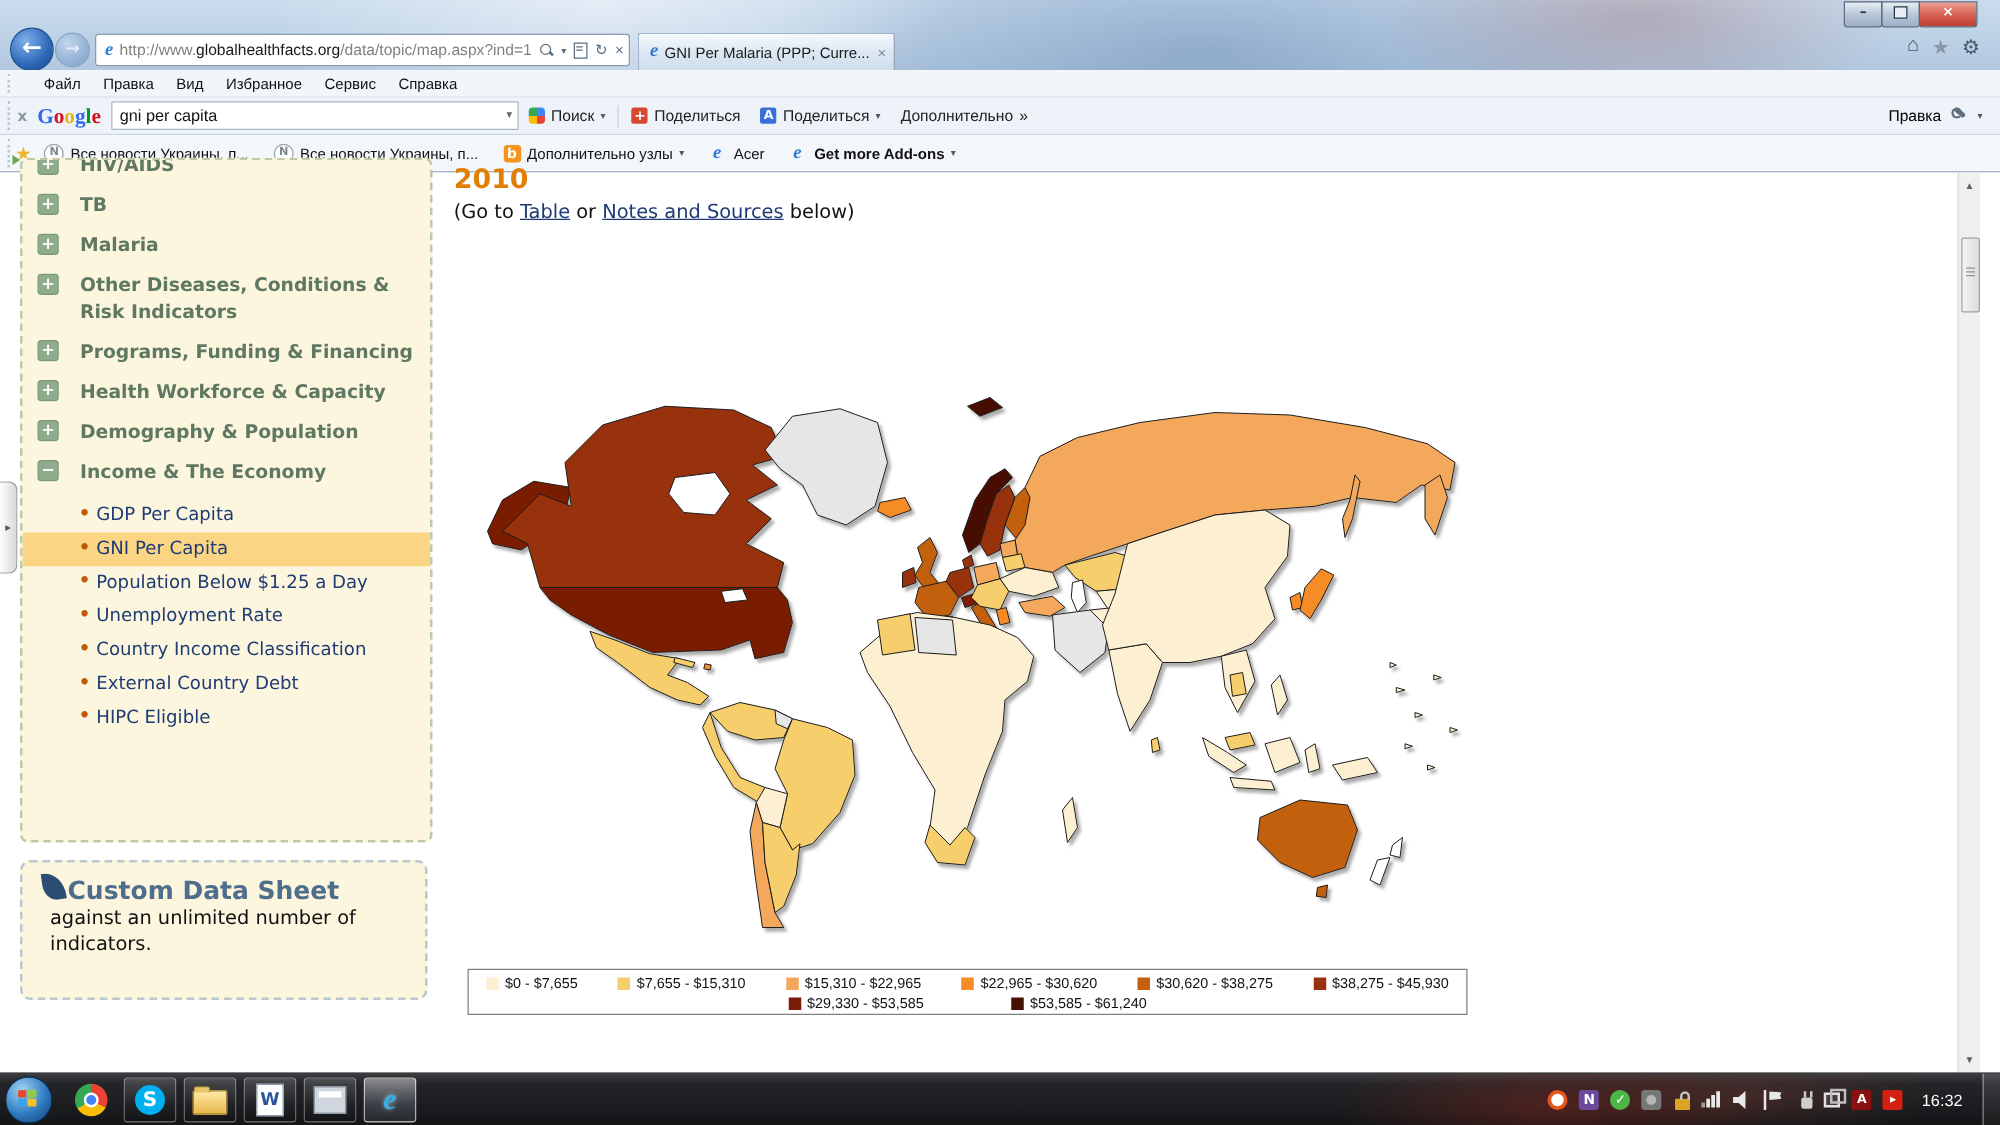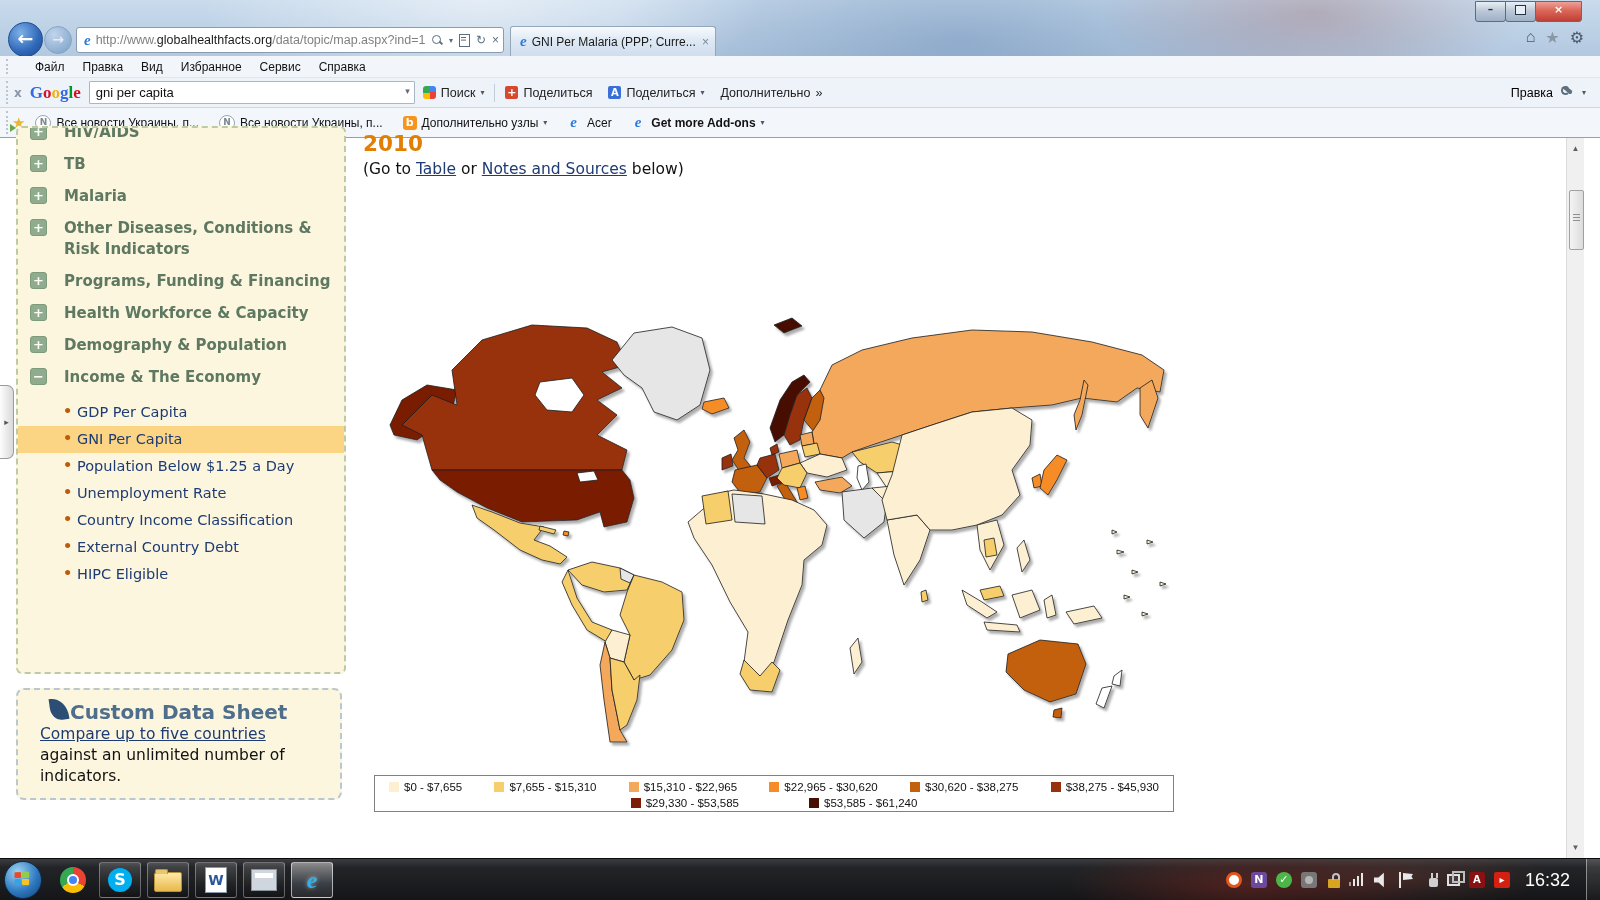--- a/index.html
+++ b/index.html
@@ -73,21 +73,21 @@
   
   #sidebar{position:absolute;left:16px;top:-12px;width:330px;height:548px;background:var(--sidebar-bg);border:2px dashed #bccaa6;border-radius:6px;box-sizing:border-box;overflow:hidden;padding-top:4px;}
   .sb-item{position:relative;padding:0 10px 0 46px;margin:11px 0;}
   .sb-item .pm{position:absolute;left:12px;top:1px;width:17px;height:17px;background:var(--plusbox-green);border:1px solid #7e9a7c;color:#fff;border-radius:3px;font:bold 13px/16px "DejaVu Sans",sans-serif;text-align:center;box-sizing:border-box;}
   .sb-label{font:bold 15px/21px "DejaVu Sans",sans-serif;color:var(--sidebar-text-green);}
   .sb-sub{position:relative;padding:4px 6px 4px 59px;font:14.5px/19px "DejaVu Sans",sans-serif;color:var(--sidebar-link-blue);}
   .sb-sub .blt{position:absolute;left:45px;top:3px;color:var(--bullet-orange);font-weight:bold;}
   .sb-sub.active{background:var(--sidebar-highlight);}
   
   #custom-box{position:absolute;left:16px;top:550px;width:326px;height:112px;background:var(--sidebar-bg);border:2px dashed #b9c7cf;border-radius:8px;box-sizing:border-box;padding:10px 12px 0 22px;}
-  #custom-box .cds-title{font:bold 20px/24px "DejaVu Sans",sans-serif;color:var(--custom-title-blue);position:relative;margin-left:30px;}
+  #custom-box .cds-title{font:bold 20px/24px "DejaVu Sans",sans-serif;color:var(--custom-title-blue);position:relative;margin-left:14px;}
   .leaf{position:absolute;left:-20px;top:-2px;width:18px;height:22px;background:#2d4e74;border-radius:0 90% 0 60%/0 90% 0 60%;transform:rotate(-8deg);}
   .cds-link{font:15.5px/21px "DejaVu Sans",sans-serif;color:#1E3B74;text-decoration:underline;}
   .cds-body{font:15.5px/21px "DejaVu Sans",sans-serif;color:#111;}
   
   #title-block{position:absolute;left:363px;top:-8px;width:830px;}
   .page-title{font:bold 21.5px/27px "DejaVu Sans",sans-serif;color:var(--title-orange);}
   .page-year{font:bold 21.5px/27px "DejaVu Sans",sans-serif;color:var(--title-orange);}
   .goto-line{font:15.5px/24px "DejaVu Sans",sans-serif;color:#111;}
   .goto-line a{color:#1E3B74;text-decoration:underline;}
   
@@ -141,21 +141,21 @@
   .t-signal i{position:absolute;bottom:2px;width:2.5px;background:#e8e8e8;}
   .t-signal .s1{left:0;height:4px;background:#9a9a9a;} .t-signal .s2{left:4px;height:7px;} .t-signal .s3{left:8px;height:10px;} .t-signal .s4{left:12px;height:13px;}
   .t-vol{background:#e8e8e8;clip-path:polygon(0 35%,28% 35%,62% 5%,62% 95%,28% 65%,0 65%);}
   .t-flag{border-left:2px solid #e8e8e8;} .t-flag::after{content:"";position:absolute;left:2px;top:1px;width:10px;height:7px;background:#e8e8e8;clip-path:polygon(0 0,100% 15%,85% 50%,100% 85%,0 100%);}
   .t-plug{background:#cfcfcf;width:9px;height:9px;margin-top:5px;margin-left:3px;border-radius:2px;}
   .t-plug::before{content:"";position:absolute;left:2px;top:-5px;width:2px;height:5px;background:#cfcfcf;box-shadow:5px 0 0 #cfcfcf;}
   .t-win{border:2px solid #e0e0e0;width:9px;height:8px;background:rgba(255,255,255,.1);}
   .t-win::after{content:"";position:absolute;left:3px;top:-5px;width:9px;height:8px;border:2px solid #bdbdbd;}
   .t-adobe{background:#8a1111;border-radius:2px;color:#fff;font:bold 10px/16px "DejaVu Sans",sans-serif;text-align:center;}
   .t-dl{background:#d42010;border-radius:2px;color:#fff;font:bold 10px/15px "DejaVu Sans",sans-serif;text-align:center;}
-  #clock{color:#fff;font-size:18px;padding:0 10px 0 6px;}
+  #clock{color:#fff;font-size:13px;padding:0 10px 0 6px;}
   #show-desktop{width:13px;height:42px;border-left:1px solid rgba(255,255,255,.45);background:linear-gradient(180deg,rgba(255,255,255,.12),rgba(255,255,255,.02));flex:none;}
 </style>
 </head>
 <body>
 
 <div id="screen">
 
   <div id="chrome-top">
     <div class="navrow">
       <div id="back-btn" class="circle-btn"><span>←</span></div>
@@ -274,21 +274,20 @@
       <div class="sb-sub active"><span class="blt">•</span><span>GNI Per Capita</span></div>
       <div class="sb-sub"><span class="blt">•</span><span>Population Below $1.25 a Day</span></div>
       <div class="sb-sub"><span class="blt">•</span><span>Unemployment Rate</span></div>
       <div class="sb-sub"><span class="blt">•</span><span>Country Income Classification</span></div>
       <div class="sb-sub"><span class="blt">•</span><span>External Country Debt</span></div>
       <div class="sb-sub"><span class="blt">•</span><span>HIPC Eligible</span></div>
     </div>
 
     <div id="custom-box">
       <div class="cds-title"><span class="leaf"></span><span>Custom Data Sheet</span></div>
-      <div><a class="cds-link">Compare up to five countries</a></div>
       <div class="cds-body">against an unlimited number of indicators.</div>
     </div>
 
     <div id="title-block">
       <div class="page-year">2010</div>
       <div class="goto-line"><span>(Go to </span><a>Table</a><span> or </span><a>Notes and Sources</a><span> below)</span></div>
     </div>
 
     <div id="map-wrap">
       <svg width="810" height="520" viewBox="0 0 810 520" xmlns="http://www.w3.org/2000/svg">

